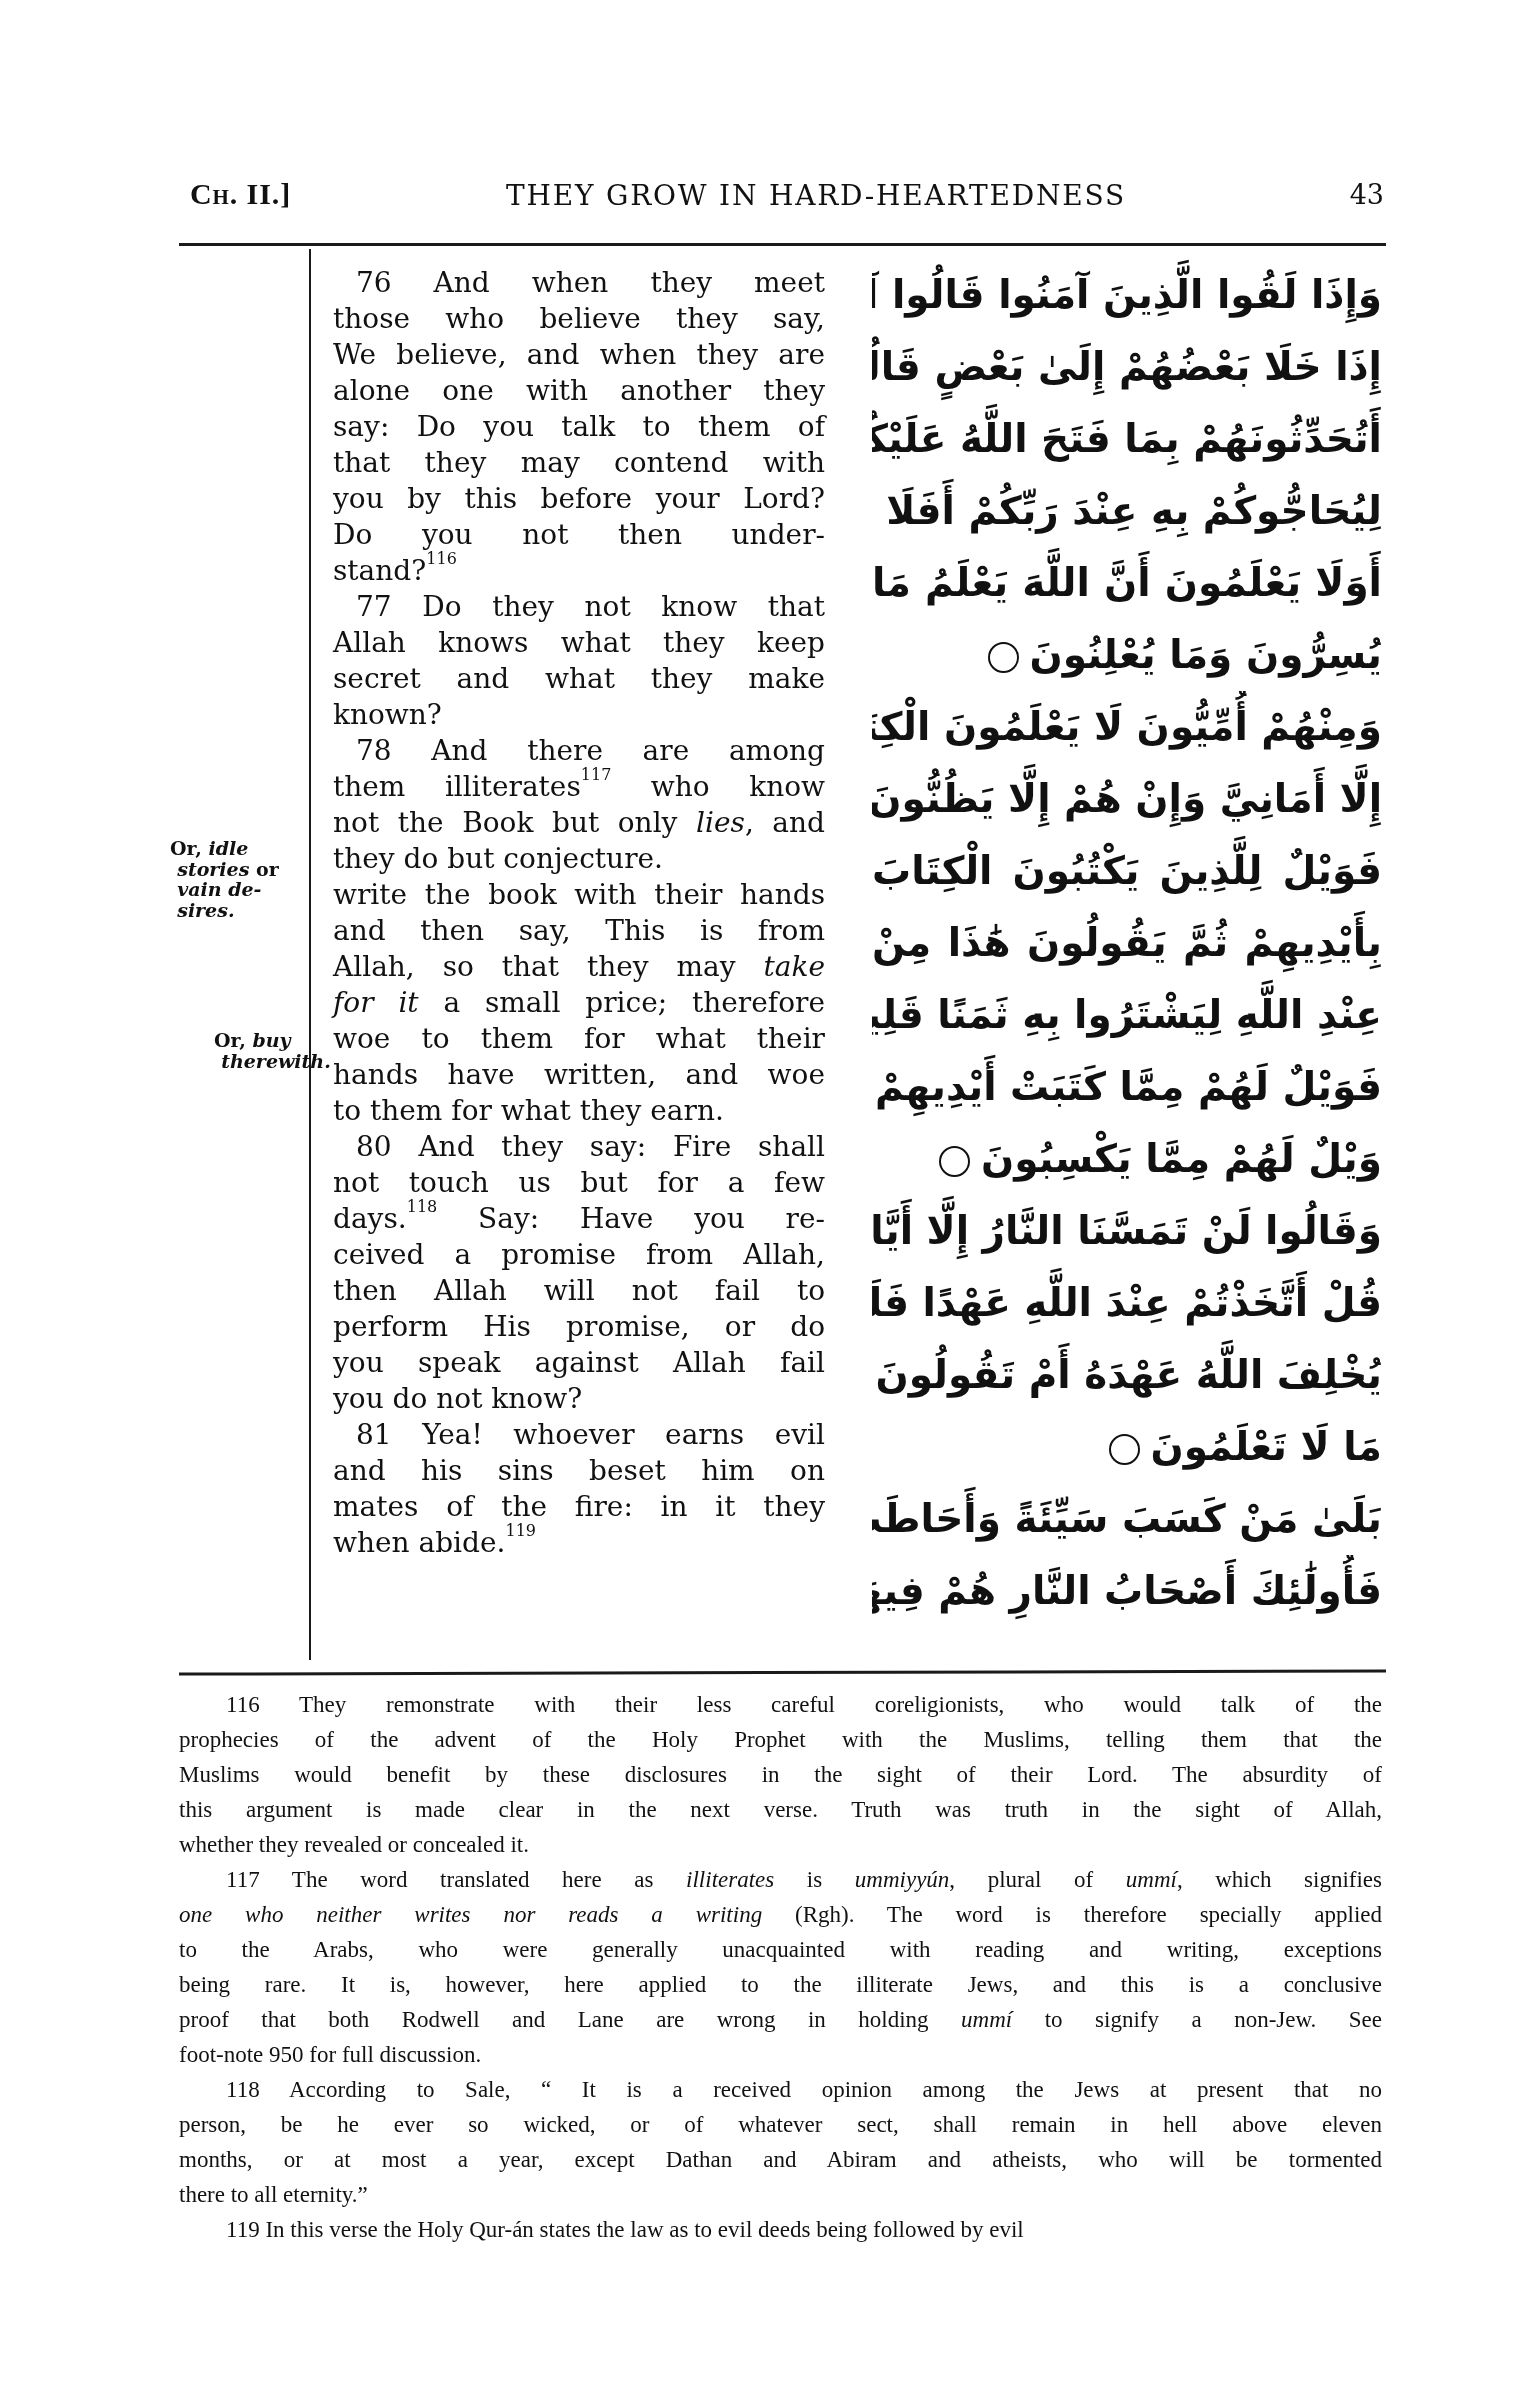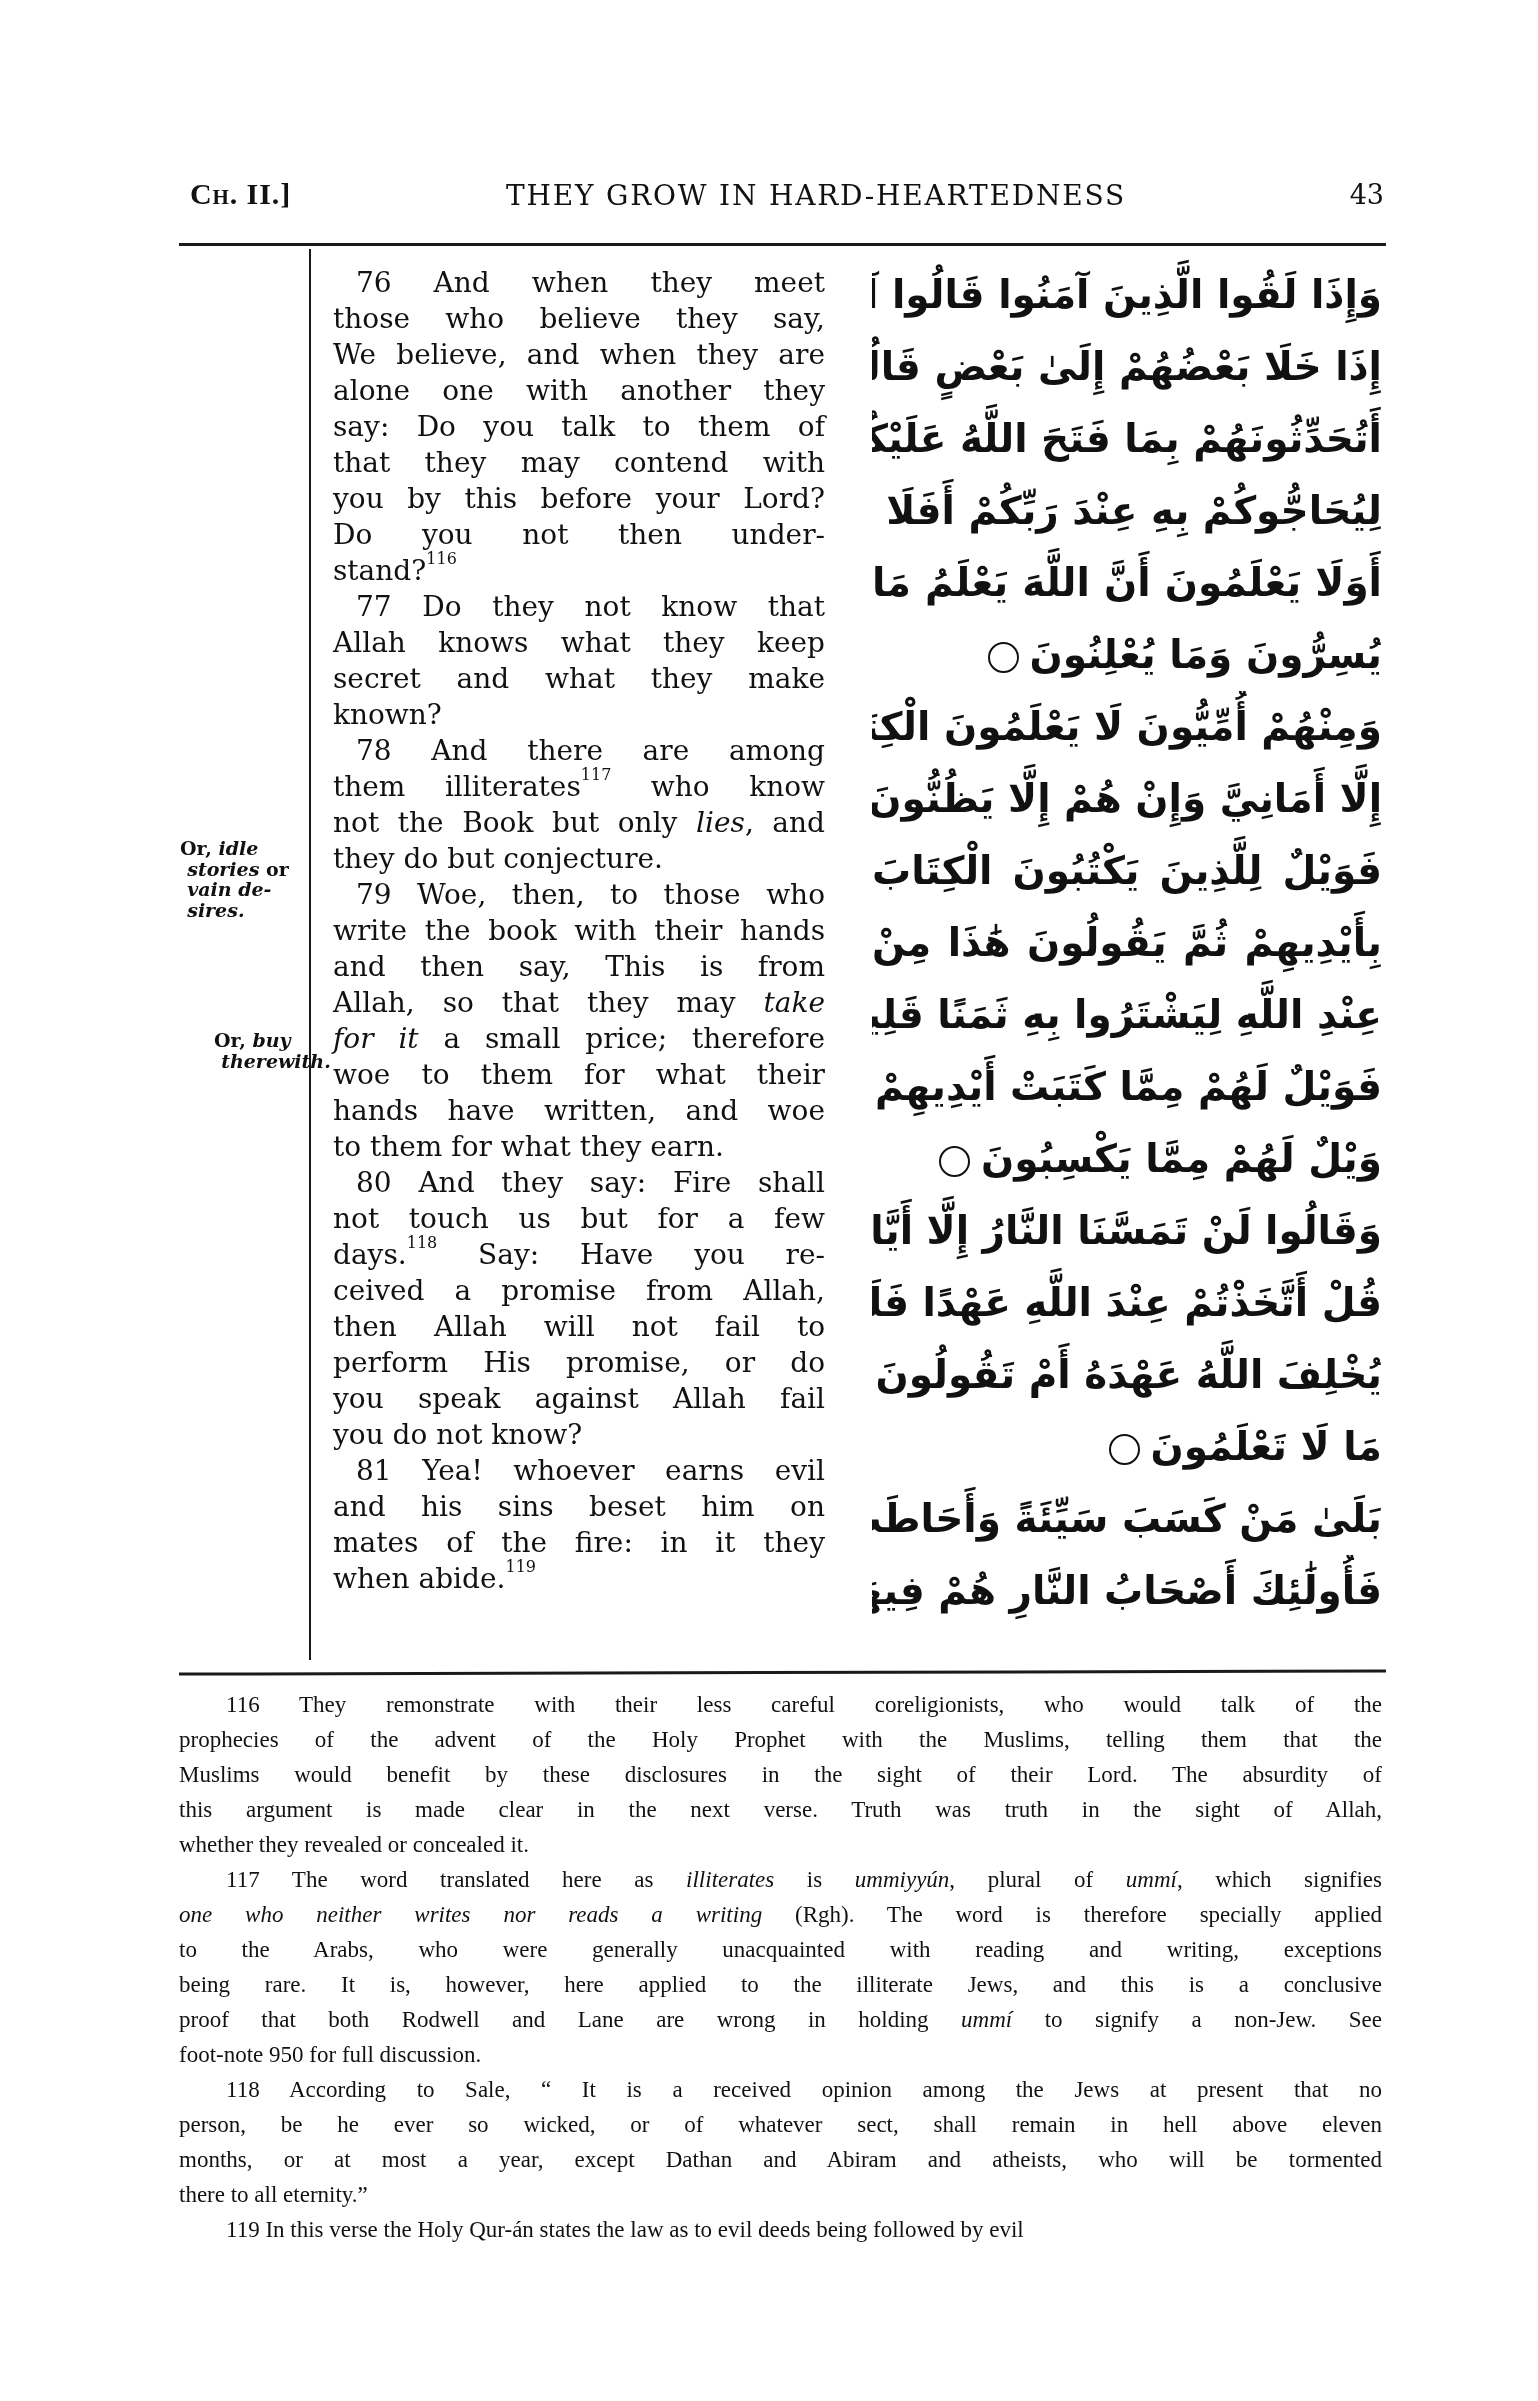--- a/index.html
+++ b/index.html
@@ -47,21 +47,21 @@
   <div class="running-head">
     <span class="chap">Ch. II.]</span>
     <span class="head-title">THEY GROW IN HARD-HEARTEDNESS</span>
     <span class="folio">43</span>
   </div>
 
   <div class="rule-top"></div>
   <div class="col-rule"></div>
 
   <div id="sidenotes">
-      <div class="sidenote" style="top: 838px; margin-left: 10px;">
+      <div class="sidenote" style="top: 838px;">
         <span class="ln"><span>Or, </span><i>idle</i></span>
         <span class="ln indent"><i>stories</i><span> or</span></span>
         <span class="ln indent"><i>vain de-</i></span>
         <span class="ln indent"><i>sires.</i></span>
       </div>
       <div class="sidenote" style="top: 1030px; margin-left: 44px;">
         <span class="ln"><span>Or, </span><i>buy</i></span>
         <span class="ln indent"><i>therewith.</i></span>
       </div>
     </div>
@@ -77,21 +77,20 @@
       <span class="ln"><span>Do you not then under-</span></span>
       <span class="ln last"><span>stand?</span><sup>116</sup></span>
       <span class="ln verse-start"><span>77 Do they not know that</span></span>
       <span class="ln"><span>Allah knows what they keep</span></span>
       <span class="ln"><span>secret and what they make</span></span>
       <span class="ln last"><span>known?</span></span>
       <span class="ln verse-start"><span>78 And there are among</span></span>
       <span class="ln"><span>them illiterates</span><sup>117</sup><span> who know</span></span>
       <span class="ln"><span>not the Book but only </span><i>lies</i><span>, and</span></span>
       <span class="ln last"><span>they do but conjecture.</span></span>
-      <span class="ln verse-start"><span>79 Woe, then, to those who</span></span>
       <span class="ln"><span>write the book with their hands</span></span>
       <span class="ln"><span>and then say, This is from</span></span>
       <span class="ln"><span>Allah, so that they may </span><i>take</i></span>
       <span class="ln"><i>for it</i><span> a small price; therefore</span></span>
       <span class="ln"><span>woe to them for what their</span></span>
       <span class="ln"><span>hands have written, and woe</span></span>
       <span class="ln last"><span>to them for what they earn.</span></span>
       <span class="ln verse-start"><span>80 And they say: Fire shall</span></span>
       <span class="ln"><span>not touch us but for a few</span></span>
       <span class="ln"><span>days.</span><sup>118</sup><span> Say: Have you re-</span></span>

